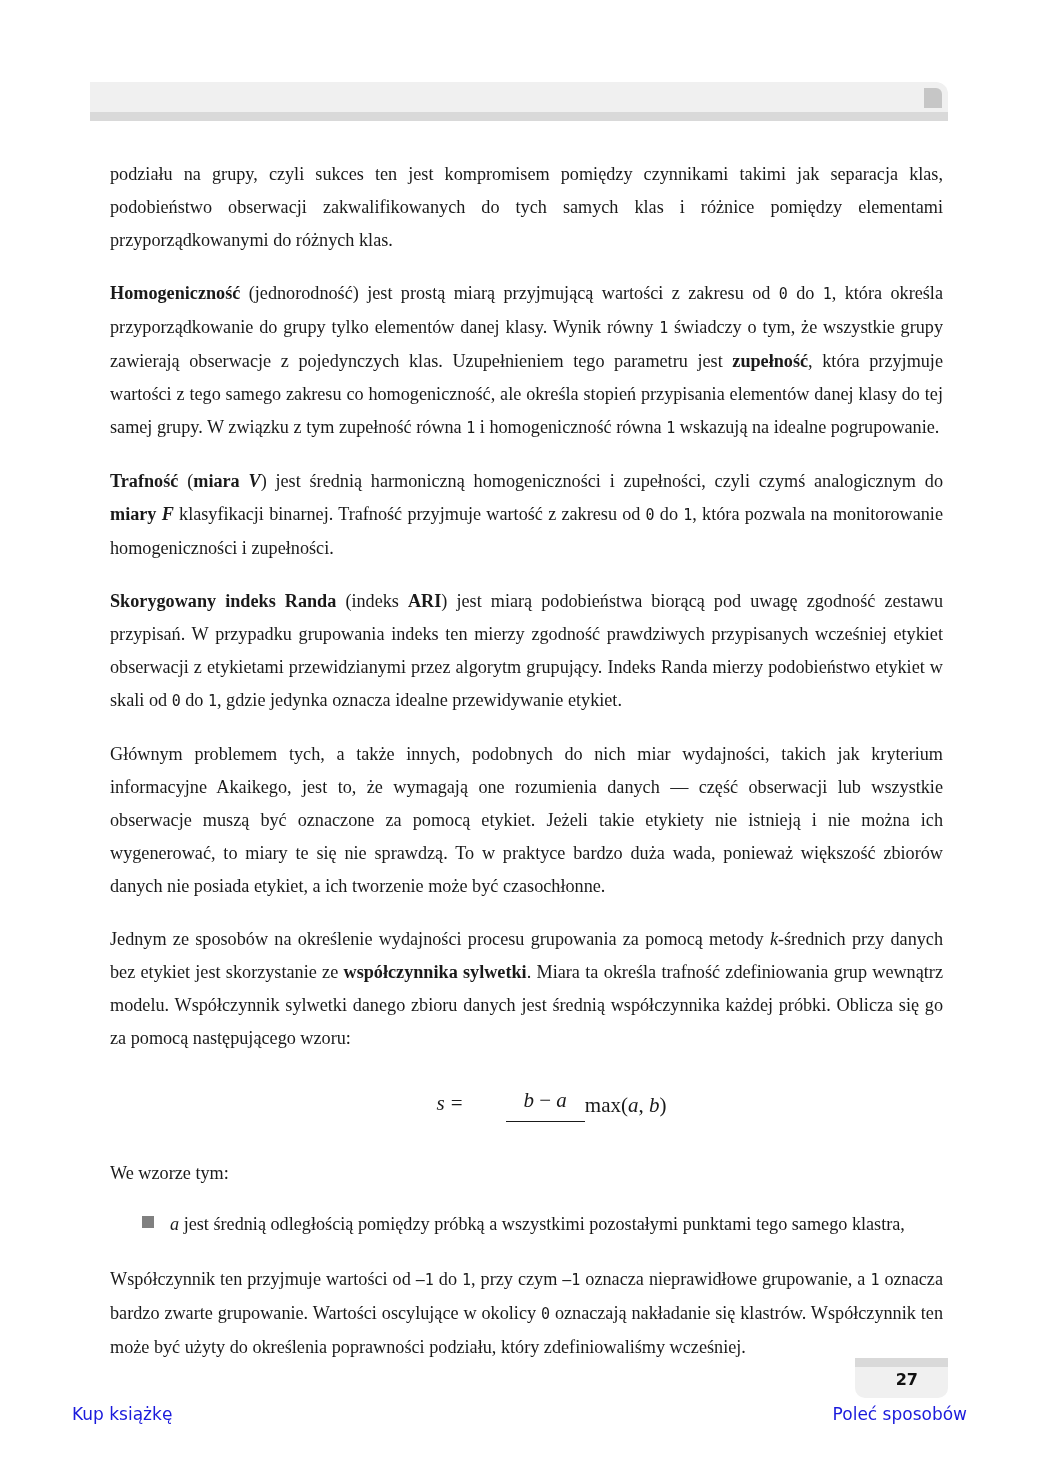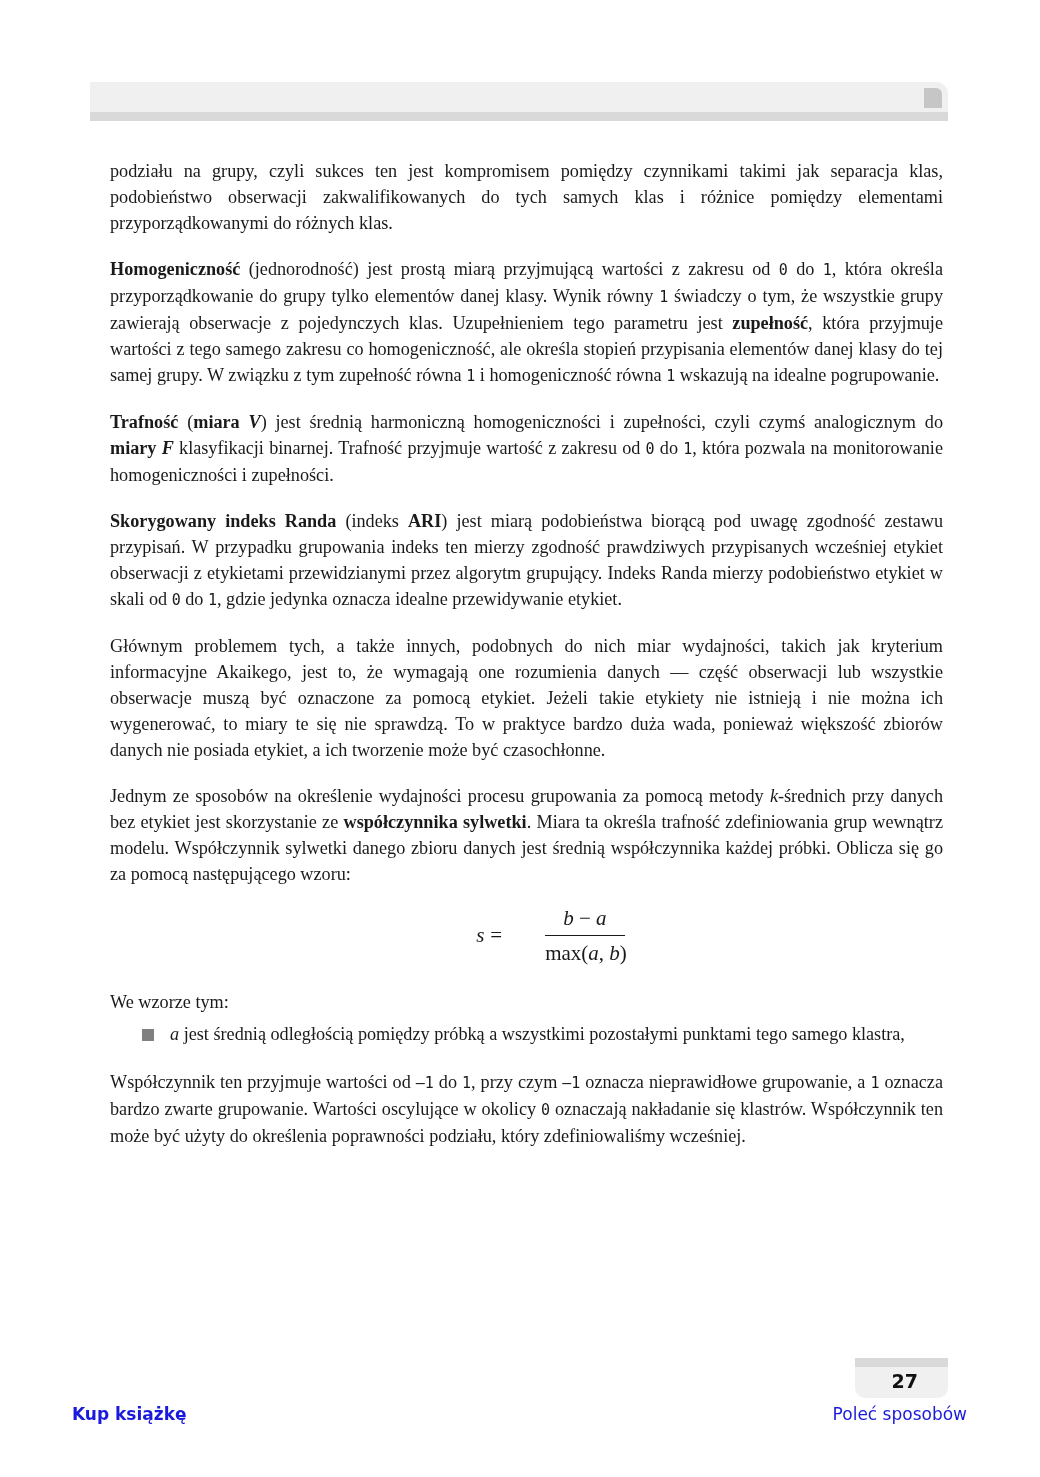--- a/index.html
+++ b/index.html
@@ -20,63 +20,63 @@
     font-family: "DejaVu Sans", sans-serif; font-weight: bold; font-size: 15.5px;
     color: #111; white-space: nowrap; letter-spacing: 0.1px;
   }
   .running-head .rh-tab {
     position: absolute; right: 6px; top: 6px; width: 18px; height: 20px;
     background: #c6c6c6; border-top-right-radius: 6px;
   }
 
   .content {
     position: absolute; left: 110px; top: 158px; width: 833px;
-    font-family: "Liberation Serif", serif; font-size: 18.2px; line-height: 26px;
+    font-family: "Liberation Serif", serif; font-size: 18.2px; line-height: 33px;
     color: #1a1a1a; text-align: justify;
   }
   .content p { margin: 0 0 20px 0; }
   .content b { font-weight: bold; }
   .mono { font-family: "DejaVu Sans Mono", monospace; font-size: 15px; }
 
   .formula {
     font-family: "Liberation Serif", serif; font-size: 21px; color: #1a1a1a;
     display: flex; align-items: center; justify-content: center;
     margin: -8px 0 18px 50px; height: 72px;
   }
   .formula .lhs { font-style: italic; margin-right: 6px; }
   .formula .eq { margin-right: 6px; }
-  .formula .frac { display: inline-flex; flex-direction: column; align-items: flex-start; margin-left: 37px; }
+  .formula .frac { display: inline-flex; flex-direction: row; align-items: flex-end; margin-left: 37px; }
   .formula .num { padding: 0 18px 4px 18px; border-bottom: 1.5px solid #1a1a1a; }
   .formula .den { padding-top: 4px; }
   .formula i { font-style: italic; }
 
   .bullets { list-style: none; margin: -6px 0 22px 0; padding: 0 0 0 28px; text-align: left; }
   .bullets li { position: relative; padding-left: 32px; margin-bottom: 6px; }
   .bullets li .sq {
     position: absolute; left: 4px; top: 8px; width: 12px; height: 12px; background: #808080;
   }
   .bullets li i { font-style: italic; }
 
   .page-num {
     position: absolute; left: 855px; top: 1358px; width: 93px; height: 40px;
     border-bottom-left-radius: 10px; border-bottom-right-radius: 10px; overflow: hidden;
   }
   .page-num .pn-bar { position: absolute; left: 0; right: 0; top: 0; height: 9px; background: #d9d9d9; }
   .page-num .pn-bg { position: absolute; left: 0; right: 0; top: 9px; bottom: 0; background: #f0f0f0; }
   .page-num .pn-text {
     position: absolute; right: 30px; top: 12px;
-    font-family: "DejaVu Sans", sans-serif; font-weight: bold; font-size: 19px; color: #111;
+    font-family: "DejaVu Sans", sans-serif; font-weight: bold; font-size: 16px; color: #111;
   }
 
   .footer-link {
     position: absolute; top: 1404px;
     font-family: "DejaVu Sans", sans-serif; font-size: 17px; color: #1a1adc;
     text-decoration: none; cursor: pointer;
   }
-  .footer-link.left { left: 72px; font-weight: bold; }
+  .footer-link.left { left: 72px; }
   .footer-link.right { right: 73px; }
 </style>
 </head>
 <body>
 
 <div class="running-head">
   <div class="rh-top"></div>
   <div class="rh-bar"></div>
   <div class="rh-tab"></div>
 </div>
@@ -105,21 +105,21 @@
 
   <div class="formula">
     <span class="lhs">s</span>
     <span class="eq">=</span>
     <span class="frac">
       <span class="num"><i>b</i><span> − </span><i>a</i></span>
       <span class="den"><span>max(</span><i>a</i><span>, </span><i>b</i><span>)</span></span>
     </span>
   </div>
 
-  <p style="margin-bottom:12px;">We wzorze tym:</p>
+  <p style="margin-bottom:24px;">We wzorze tym:</p>
 
   <ul class="bullets">
     <li>
       <span class="sq"></span>
       <i>a</i><span> jest średnią odległością pomiędzy próbką a wszystkimi pozostałymi punktami tego samego klastra,</span>
     </li>
   </ul>
 
   <p>
     <span>Współczynnik ten przyjmuje wartości od </span><span class="mono">–1</span><span> do </span><span class="mono">1</span><span>, przy czym </span><span class="mono">–1</span><span> oznacza nieprawidłowe grupowanie, a </span><span class="mono">1</span><span> oznacza bardzo zwarte grupowanie. Wartości oscylujące w okolicy </span><span class="mono">0</span><span> oznaczają nakładanie się klastrów. Współczynnik ten może być użyty do określenia poprawności podziału, który zdefiniowaliśmy wcześniej.</span>

